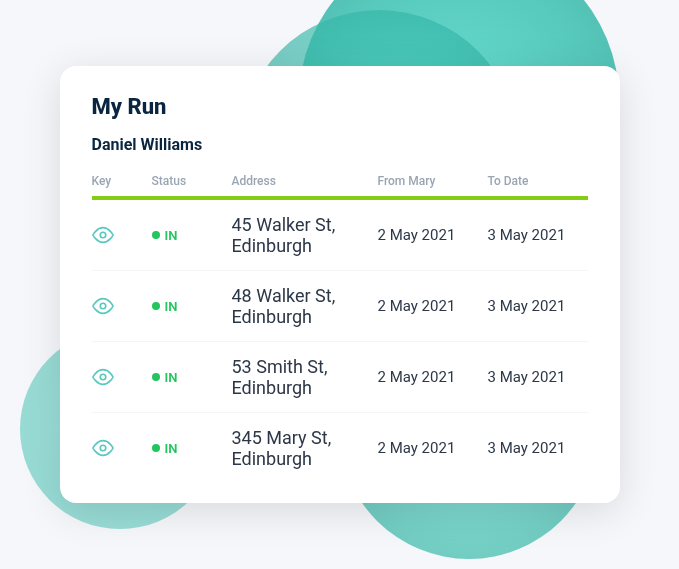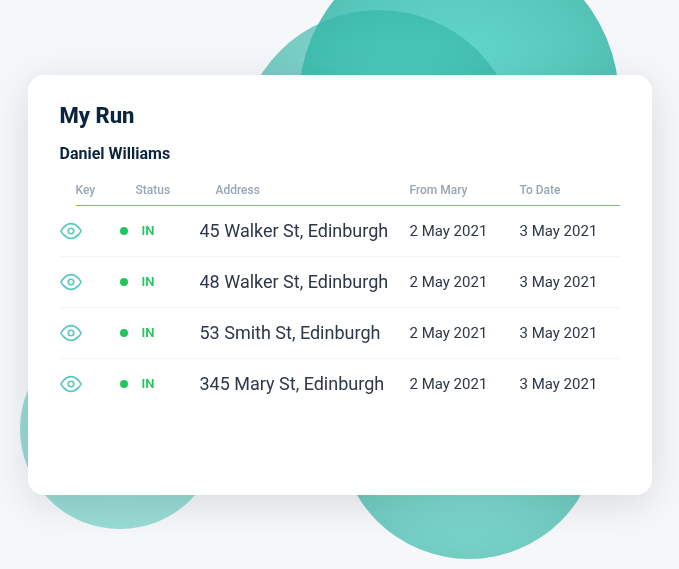--- a/index.html
+++ b/index.html
@@ -74,21 +74,21 @@
       height: 120px;
       opacity: 0.5;
     }
 
     .card {
       position: relative;
       background: #ffffff;
       border-radius: 16px;
       box-shadow: 0 8px 40px rgba(0,0,0,0.12);
       padding: 28px 32px 20px 32px;
-      width: 624px;
+      width: 560px;
       min-height: 420px;
       z-index: 10;
     }
 
     .card-title {
       font-size: 22px;
       font-weight: 800;
       color: #0a2540;
       margin-bottom: 16px;
     }
@@ -112,22 +112,21 @@
     }
 
     .table-container {
       width: 100%;
     }
 
     .table-header {
       display: grid;
       grid-template-columns: 60px 80px 1fr 110px 100px;
       padding: 0 0 8px 0;
-      border-bottom: 1px solid #84cc16;
-      margin-left: 16px;
+      border-bottom: 4px solid #84cc16;
     }
 
     .table-header-cell {
       font-size: 12px;
       color: #9aa5b4;
       font-weight: 500;
     }
 
     .table-row {
       display: grid;
@@ -150,21 +149,21 @@
 
     .eye-icon {
       width: 22px;
       height: 22px;
       color: #5bc8c0;
     }
 
     .status-cell {
       display: flex;
       align-items: center;
-      gap: 14px;
+      gap: 5px;
     }
 
     .status-dot {
       width: 8px;
       height: 8px;
       background: #22c55e;
       border-radius: 50%;
       flex-shrink: 0;
     }
 

